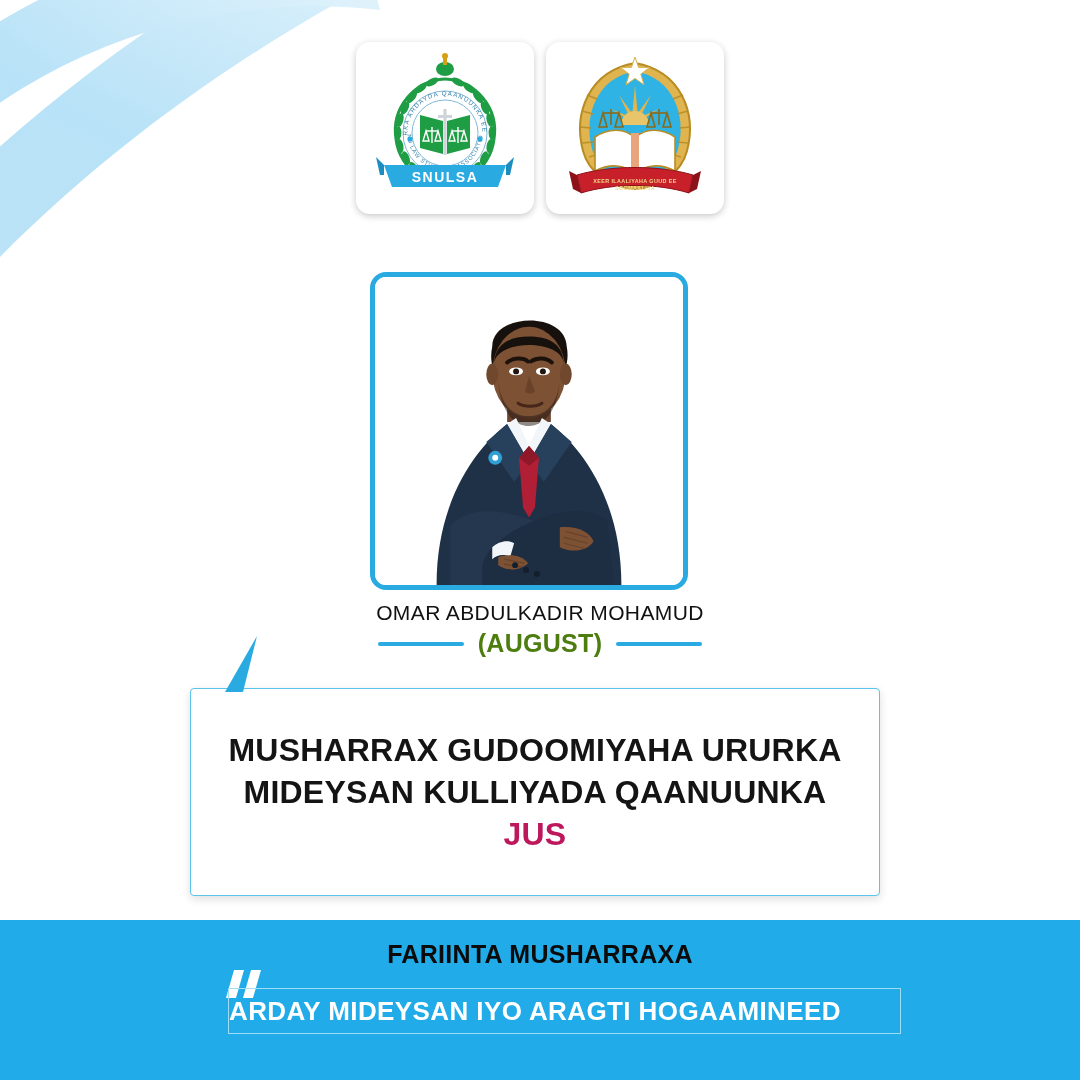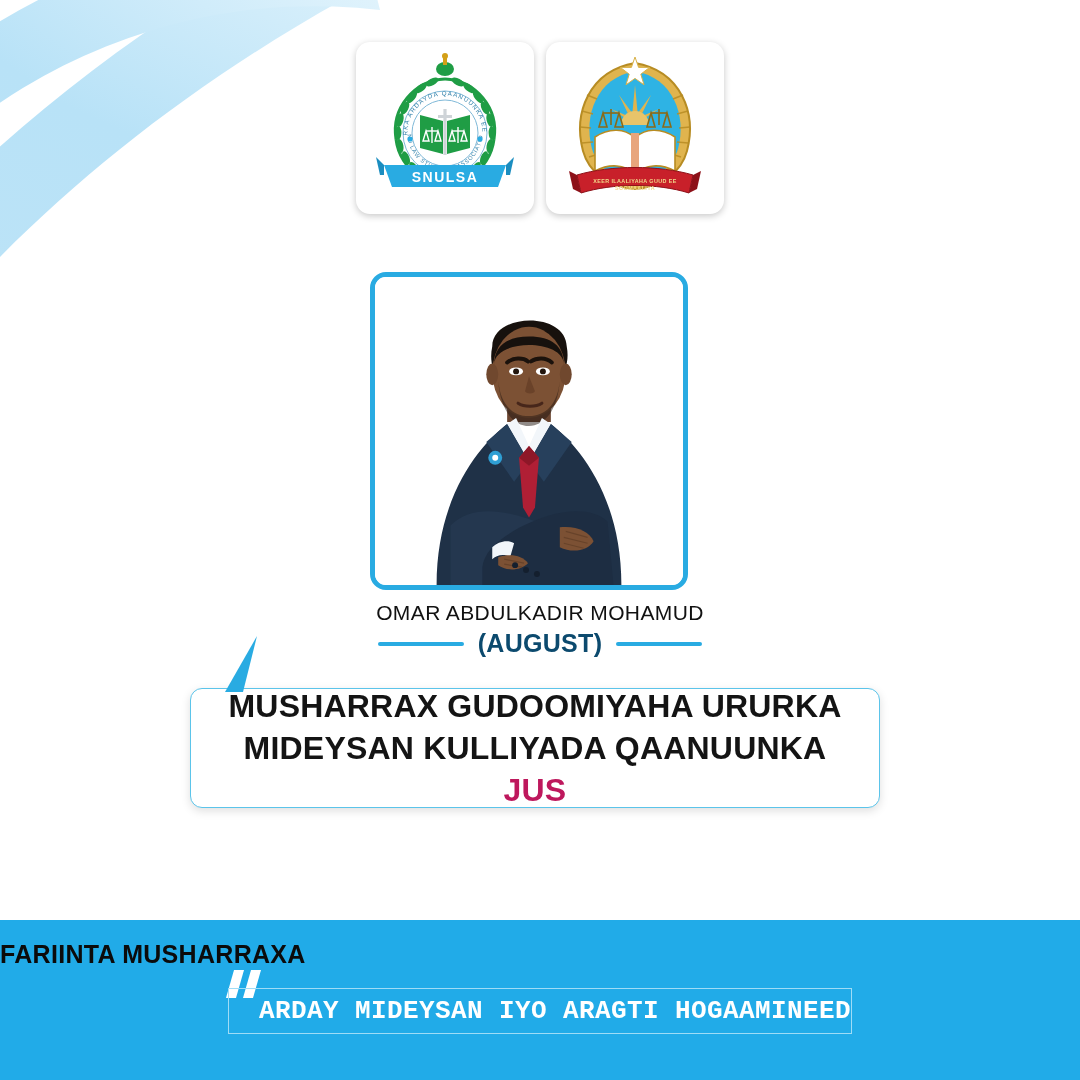--- a/index.html
+++ b/index.html
@@ -51,73 +51,73 @@
   .cand-name{
     font-size:21px; font-weight:normal; letter-spacing:.4px;
     color:#111111; line-height:1.25;
   }
   .alias-row{
     display:flex; align-items:center; justify-content:center;
     gap:14px; margin-top:3px;
   }
   .alias-rule{ width:86px; height:4px; background:#29ABE2; border-radius:2px; }
   .cand-alias{
-    font-size:25px; font-weight:bold; color:#0c4a6e; letter-spacing:.3px;
+    font-size:25px; font-weight:bold; color:#4d7c0f; letter-spacing:.3px;
   }
 
   
   .msg-tail{
     position:absolute; left:232px; top:636px;
     width:0; height:0; z-index:4;
     border-left:18px solid transparent;
     border-right:0 solid transparent;
     border-bottom:56px solid #29ABE2;
     transform:skewX(-14deg);
   }
   .msg-box{
     position:absolute; left:190px; top:688px;
-    width:690px; height:120px;
+    width:690px; height:208px;
     background:#ffffff;
     border:1.5px solid #5bc4ea;
-    border-radius:12px;
+    border-radius:4px;
     box-shadow:0 3px 10px rgba(0,0,0,.13);
     display:flex; align-items:center; justify-content:flex-end;
     z-index:3;
   }
   .msg-text{
     font-size:32px; font-weight:bold; line-height:1.32;
     color:#141414; text-align:center; letter-spacing:.2px;
     padding:0 22px;
   }
   .msg-accent{ color:#be185d; }
 
   
   .bottom-banner{
     position:absolute; left:0; top:920px; width:1080px; height:160px;
     background:#21ABE8; z-index:3;
   }
   .banner-title{
     position:absolute; left:0; top:20px; width:1080px;
+    text-align:center;
     font-size:25px; font-weight:bold; color:#0b0b0b; letter-spacing:.3px;
   }
   .quote-mark{
     position:absolute; left:230px; top:50px;
     display:flex; gap:7px;
   }
   .quote-mark i{
     display:block; width:10px; height:28px;
     background:#ffffff; transform:skewX(-16deg);
   }
   .slogan-box{
     position:absolute; left:228px; top:988px;
-    width:624px; height:46px;
+    width:673px; height:46px;
     border:1.5px solid #9fdcf6;
-    display:flex; align-items:center; justify-content:flex-end;
+    display:flex; align-items:center; justify-content:flex-start;
     z-index:4;
-    font-family:Liberation Mono, monospace;
   }
   .slogan-text{
     font-size:26px; font-weight:bold; color:#ffffff; letter-spacing:.4px;
   }
 </style>
 </head>
 <body>
 
 <div class="bg-arc-wrap">
   <svg width="1080" height="1080" viewBox="0 0 1080 1080">

